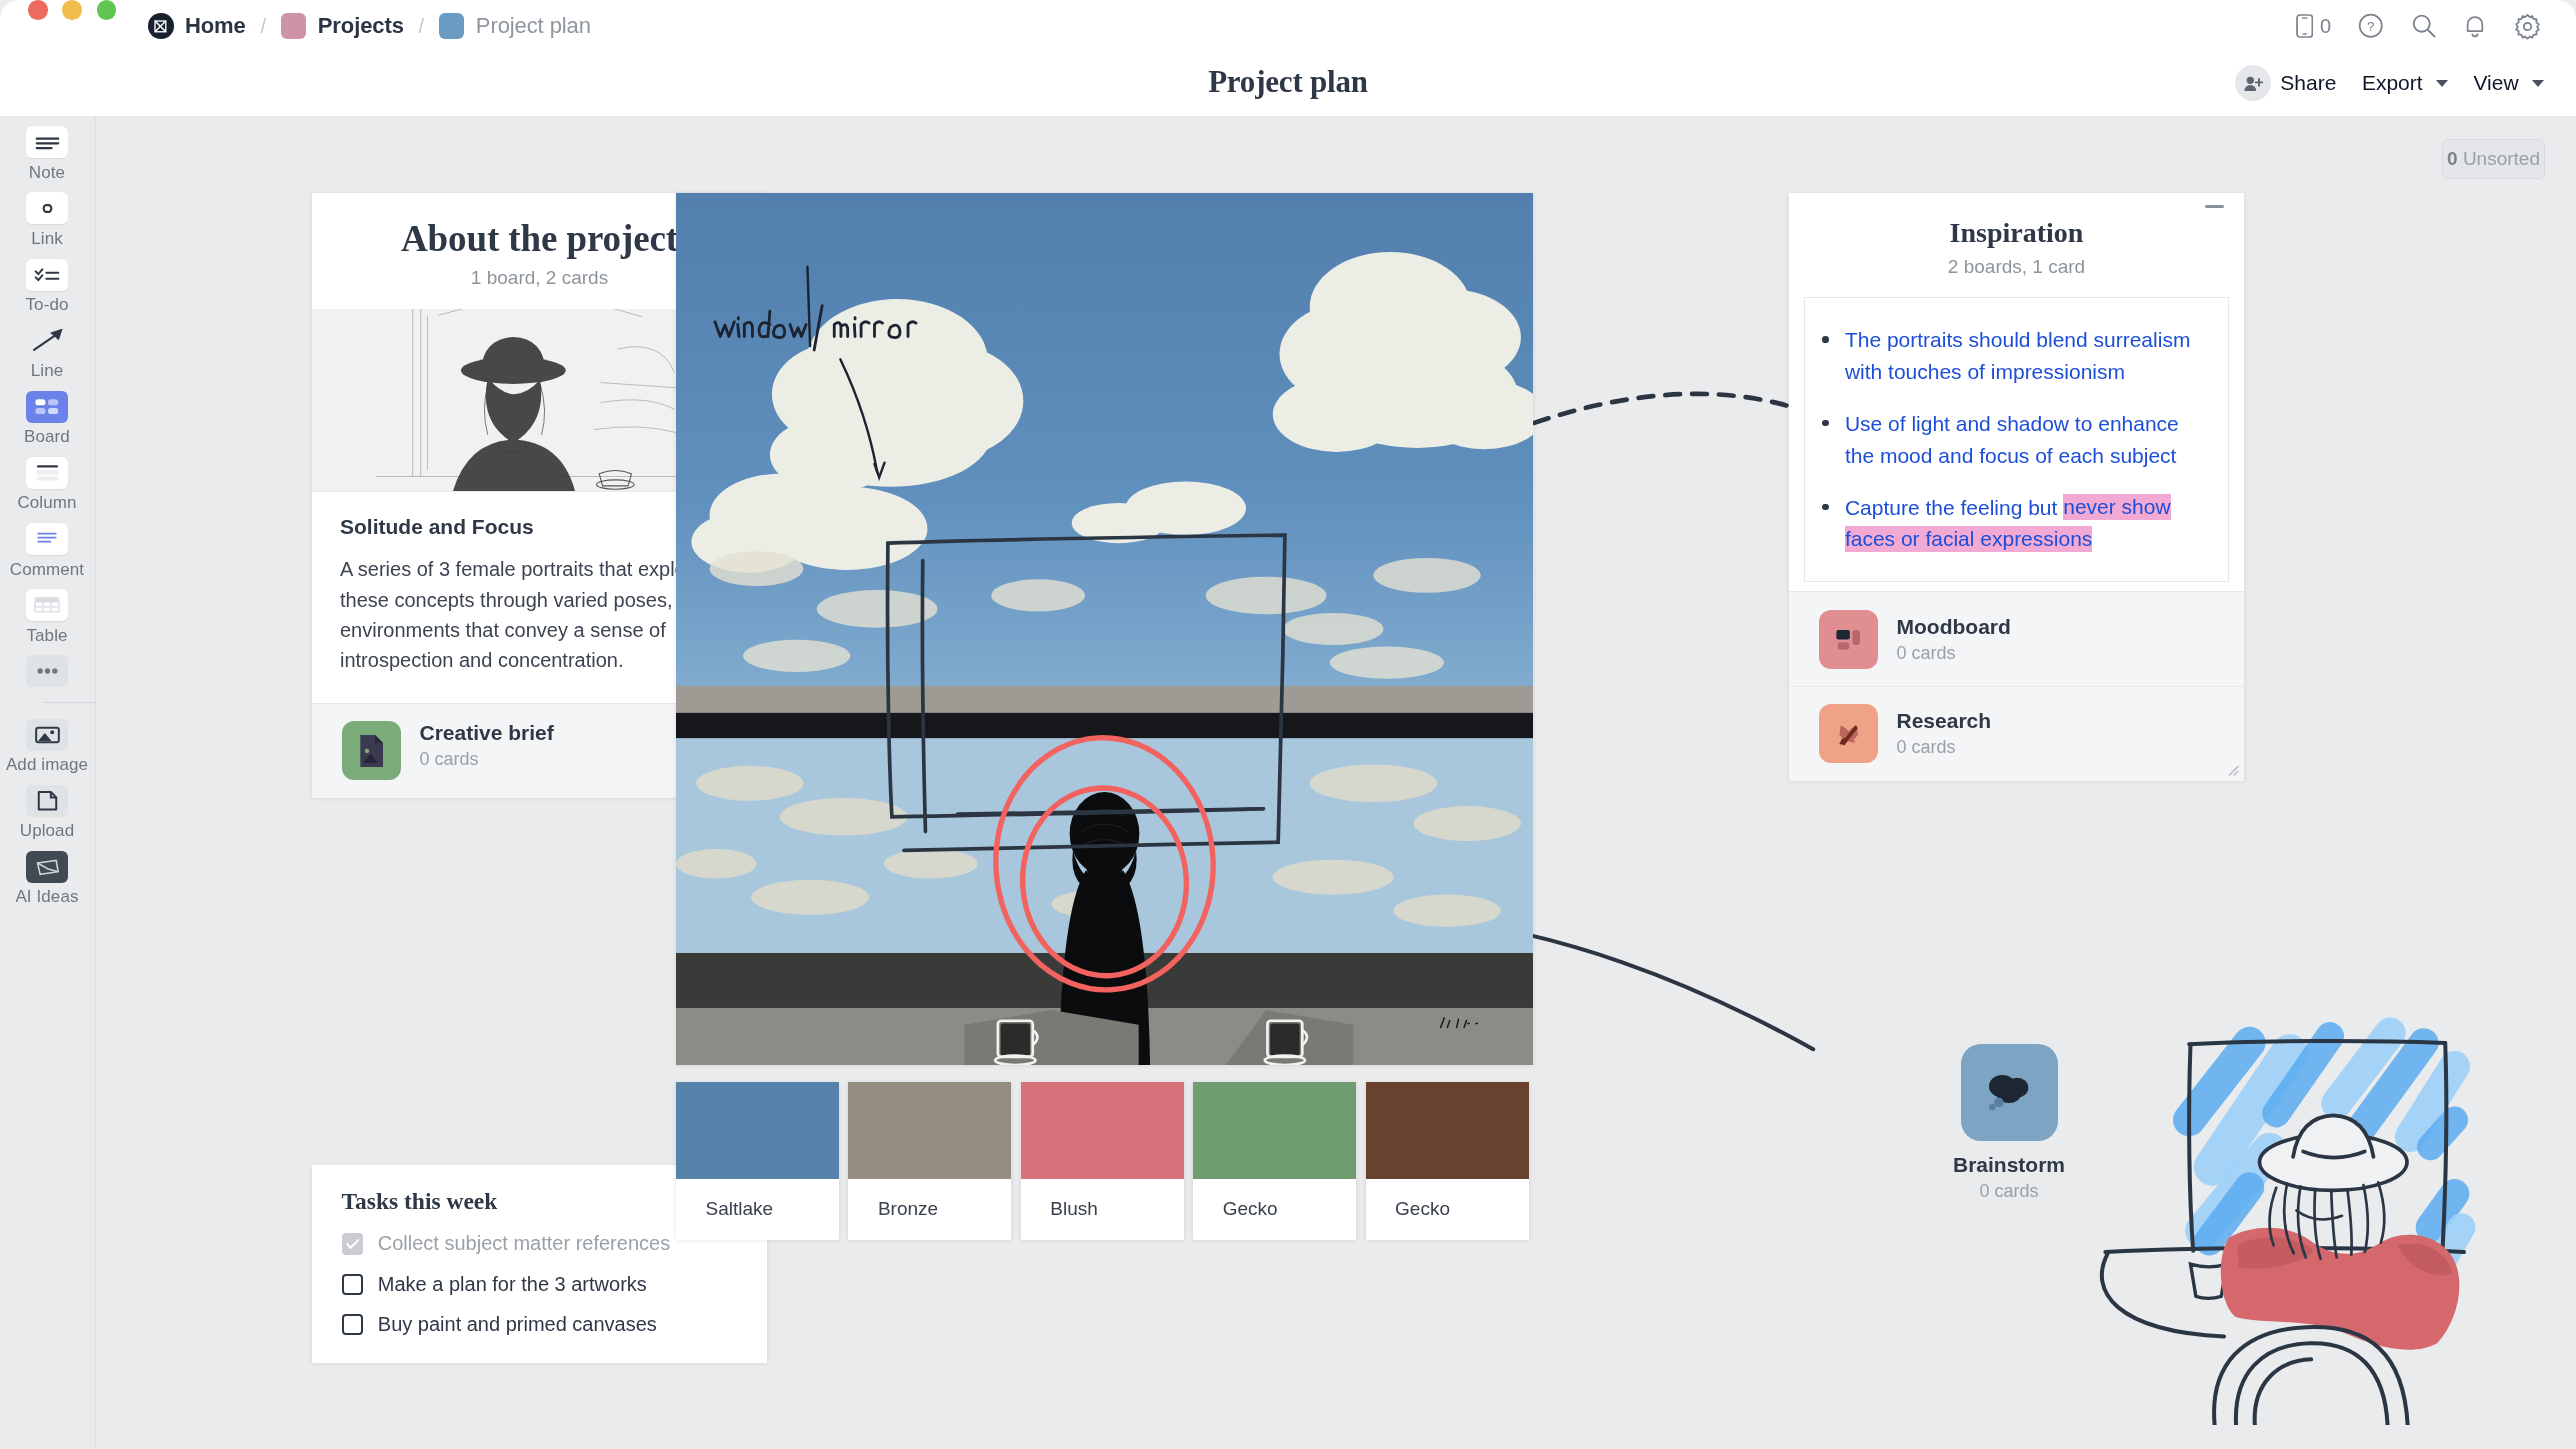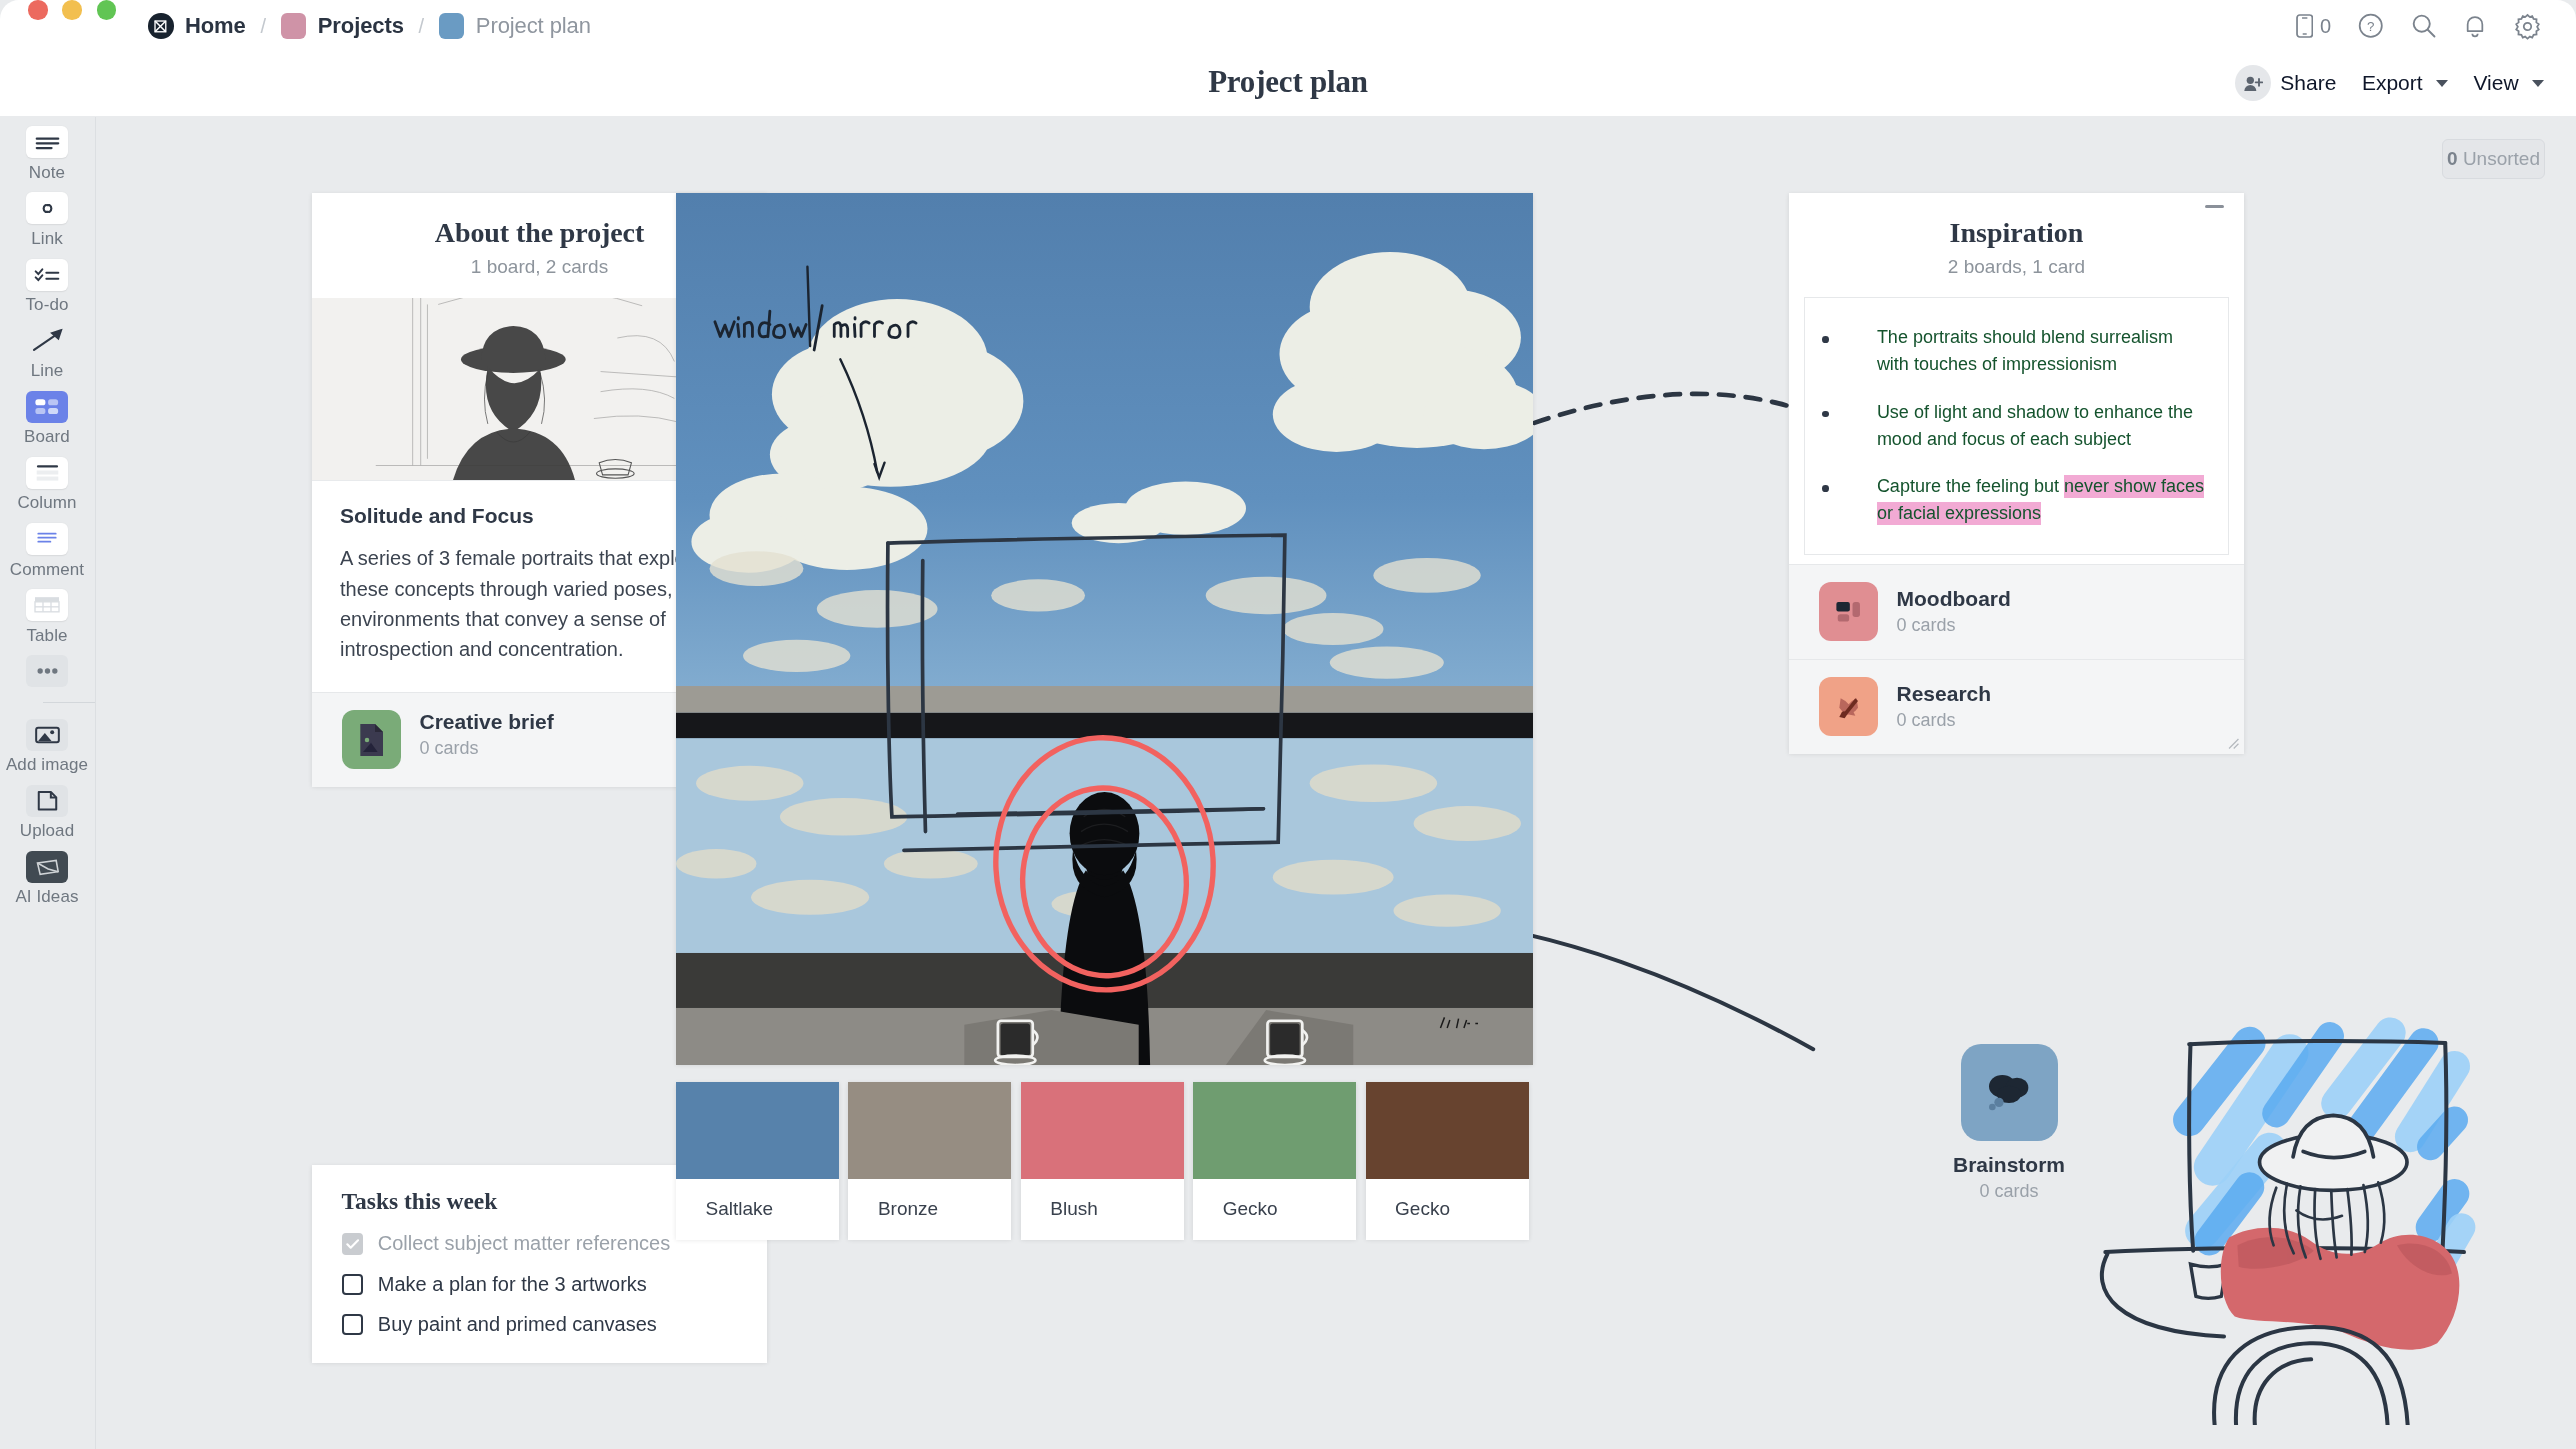--- a/index.html
+++ b/index.html
@@ -100,21 +100,21 @@
 
   
   .card { background:#ffffff; box-shadow: 0 1.3px 4.7px rgba(0,0,0,.10); }
 
   .about {
     position:absolute; left: 216px; top: 76px; width: 455px;
   }
   .about-head { padding: 24px 0 20px 0; text-align:center; }
   .about-title {
     font-family:"Liberation Serif", serif; font-weight:700;
-    font-size: 28px; color:#2f3846; letter-spacing:-0.1px;
+    font-size: 37px; color:#2f3846; letter-spacing:-0.1px;
   }
   .about-sub { font-size: 19px; color:#8d949c; margin-top: 7.4px; }
   .about-img { height: 182px; background:#f4f4f2; position:relative; overflow:hidden; }
   .about-note { border-top:0.7px solid #e8eaec; padding: 23px 28px 27px 28px; }
   .note-title { font-size: 21px; font-weight: 700; color:#2f3846; }
   .note-body { font-size: 20px; line-height: 1.52; color:#3c4450; margin-top: 14.8px; }
   .subcard {
     background:#f4f5f6; border-top:0.7px solid #e6e8ea;
     display:flex; gap: 19px; padding: 17.4px 29.5px;
   }
@@ -149,21 +149,21 @@
     background:#fff; box-shadow: 0 1.3px 4.7px rgba(0,0,0,.10);
   }
   .insp-head { padding: 24px 0 19px 0; text-align:center; position:relative; }
   .insp-title { font-family:"Liberation Serif", serif; font-weight:700; font-size: 28px; color:#2f3846; }
   .insp-sub { font-size: 19px; color:#8d949c; margin-top: 7.4px; }
   .minimize { position:absolute; right: 20px; top: 12px; width: 19px; height: 3.4px; background:#8a9099; border-radius:2px; }
   .insp-body { margin: 0 14.8px 9.4px 14.8px; border:0.7px solid #e6e8ea; padding: 25.5px 24px 25.5px 17.4px; }
   .bullet-row { display:flex; gap: 16px; margin-bottom: 20px; }
   .bullet-row:last-child { margin-bottom: 0; }
   .bdot { width: 6.7px; height: 6.7px; border-radius:50%; background:#2f3846; margin-top: 12px; flex:0 0 auto; }
-  .btext { font-size: 18px; line-height: 1.52; color:#14532d;margin-left:32px; }
+  .btext { font-size: 21px; line-height: 1.52; color:#1d4ed8; }
   .hl { background:#f2aad4; padding: 1.3px 0; }
   .insp-sub-card { background:#f4f5f6; border-top:0.7px solid #e6e8ea; display:flex; align-items:center; gap:19px; padding: 17.4px 29.5px; }
   .resize-grip { position:absolute; right: 4px; bottom: 4px; width: 14.8px; height: 14.8px; }
 
   
   .brainstorm { position:absolute; left: 1836px; top: 927px; width: 154px; text-align:center; }
   .bs-ico { width: 97px; height: 97px; border-radius: 20px; background:#7ea4c4; margin: 0 auto;
             display:flex; align-items:center; justify-content:center; }
   .bs-name { font-size: 21px; font-weight:700; color:#2f3846; margin-top: 12px; }
   .bs-count { font-size: 18px; color:#9aa1a9; margin-top: 4px; }

